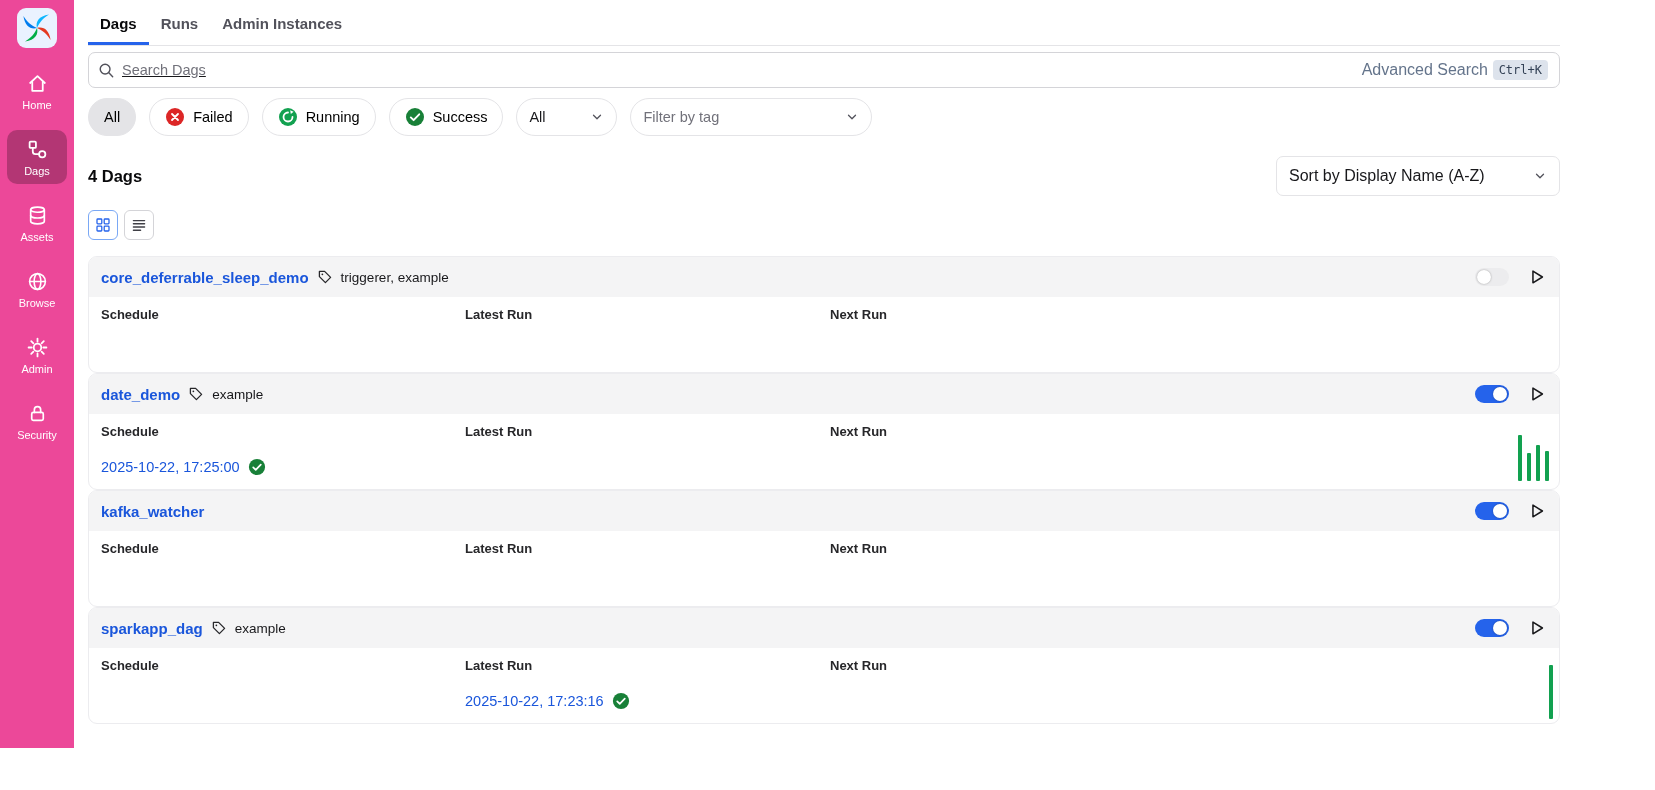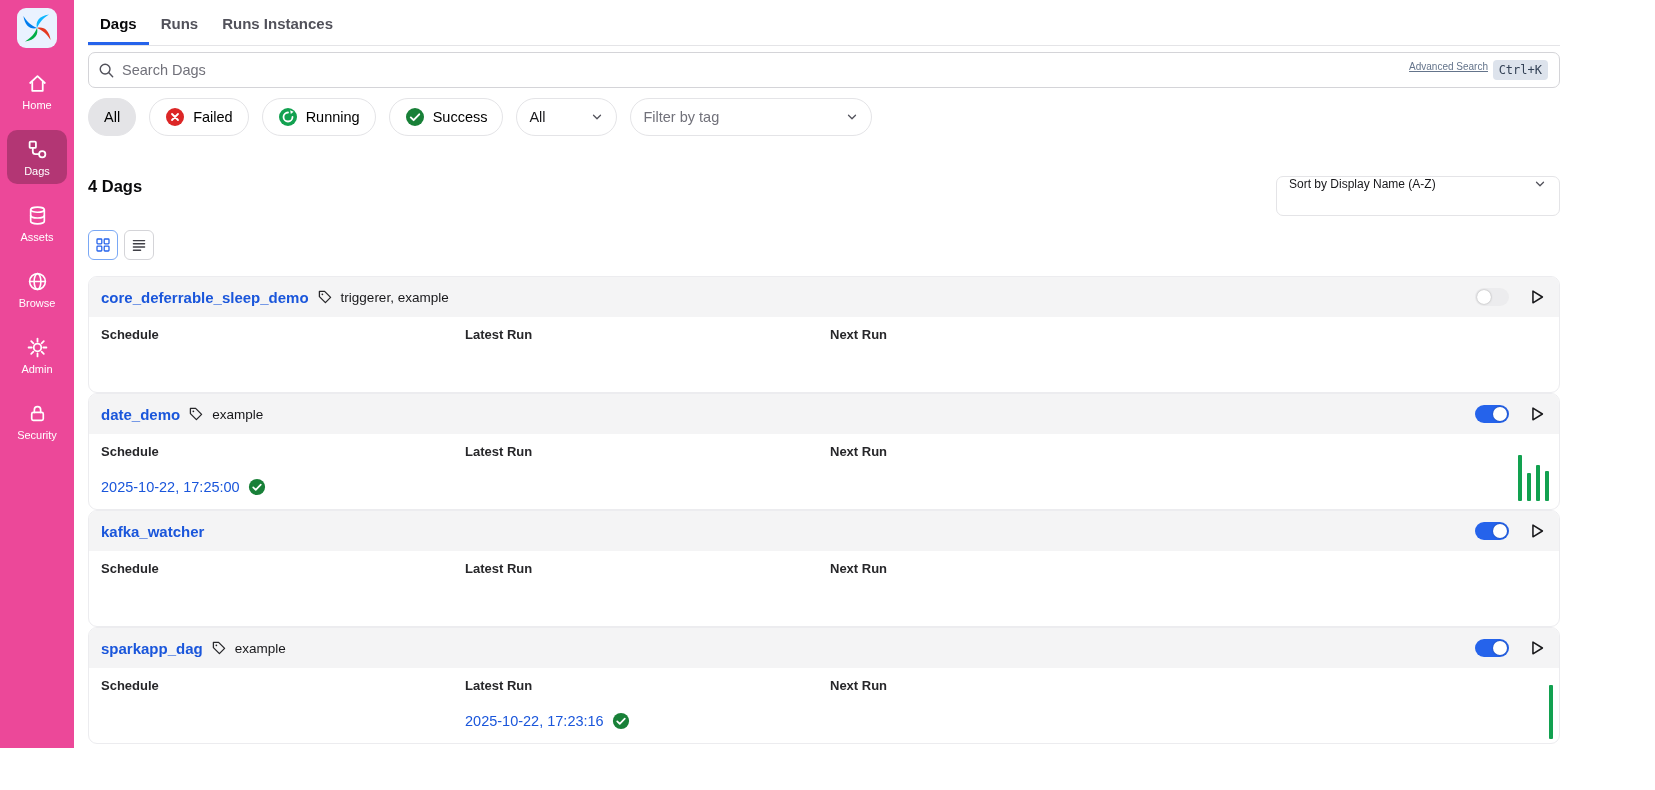--- a/index.html
+++ b/index.html
@@ -21,44 +21,44 @@
   
   .main { flex:1; padding-left:14px; }
   .content { width:1472px; }
 
   .tabs { display:flex; border-bottom:1px solid #e4e4e7; }
   .tab { padding:15px 12px 13px; font-size:15px; font-weight:700; color:#52525b; cursor:pointer; }
   .tab.active { color:#09090b; box-shadow: inset 0 -3px 0 #2563eb; }
 
   .search-row { position:relative; margin-top:6px; }
   .search-input { width:100%; height:36px; border:1px solid #d4d4d8; border-radius:7px;
-    padding:0 86px 0 33px; font-size:14.5px; font-family:inherit; color:#18181b; outline:none; }
+    padding:0 86px 0 33px; font-size:14.5px; font-family:inherit; color:#18181b; outline:none;text-decoration:underline; }
   .search-input::placeholder { color:#71717a; }
   .search-icon { position:absolute; left:10px; top:10px; width:16px; height:16px; color:#52525b; }
-  .advanced-link { position:absolute; right:72px; top:9px; font-size:10px; color:#64748b; cursor:pointer;text-decoration:underline; }
+  .advanced-link { position:absolute; right:72px; top:9px; font-size:16px; color:#64748b; cursor:pointer; }
   .kbd { position:absolute; right:12px; top:8px; background:#dde3ec; color:#334155;
     border-radius:4px; padding:3px 6px; font-size:12px; font-family:"DejaVu Sans Mono", monospace; }
 
   .filter-row { margin-top:10px; display:flex; align-items:center; gap:13px; }
   .chip { height:38px; display:flex; align-items:center; gap:8px; padding:0 15px;
     border-radius:19px; border:1px solid #e4e4e7; background:#fff; font-size:14.5px; cursor:pointer; }
   .chip.active { background:#e4e4e7; border-color:#e4e4e7; }
   .chip svg { width:20px; height:20px; }
   .select { height:38px; border:1px solid #e4e4e7; border-radius:19px; background:#fff;
     display:flex; align-items:center; justify-content:space-between; padding:0 12px;
     font-size:14.5px; cursor:pointer; }
   .select .chev { width:14px; height:14px; color:#52525b; flex-shrink:0; }
   .select-paused { width:101px; }
   .select-tag { width:242px; color:#71717a; }
 
   .count-row { margin-top:20px; display:flex; align-items:center; justify-content:space-between; }
   .dag-count { font-size:16.5px; font-weight:700; color:#09090b; }
   .select-sort { width:284px; height:40px; border-radius:7px; border:1px solid #e4e4e7;
-    background:#fff; display:flex; align-items:flex-start; justify-content:space-between;
-    padding:0 12px; font-size:12px; cursor:pointer;margin-top:20px; }
+    background:#fff; display:flex; align-items:center; justify-content:space-between;
+    padding:0 12px; font-size:16px; cursor:pointer; }
 
   .view-row { margin-top:14px; display:flex; gap:6px; }
   .view-btn { width:30px; height:30px; border:1px solid #d4d4d8; border-radius:6px;
     background:#fff; display:grid; place-items:center; color:#3f3f46; cursor:pointer; }
   .view-btn.active { border-color:#7aa8f5; color:#2563eb; }
   .view-btn svg { width:16px; height:16px; }
 
   .cards { margin-top:16px; display:flex; flex-direction:column; gap:0; }
   .card { border:1px solid #ececef; border-radius:9px; background:#fff; }
   .card-header { height:40px; background:#f4f4f5; border-radius:8px 8px 0 0;
@@ -153,21 +153,21 @@
       <span class="nav-label">Security</span>
     </div>
   </nav>
 
   <main class="main">
     <div class="content">
 
       <div class="tabs">
         <div class="tab active">Dags</div>
         <div class="tab">Runs</div>
-        <div class="tab">Runs Instances</div>
+        <div class="tab">Admin Instances</div>
       </div>
 
       <div class="search-row">
         <svg class="search-icon" viewBox="0 0 18 18" fill="none" stroke="currentColor" stroke-width="1.6" stroke-linecap="round">
           <circle cx="8" cy="8" r="5.5"></circle>
             <path d="m12.2 12.2 4.3 4.3"></path>
         </svg>
         <input class="search-input" type="text" placeholder="Search Dags" style="">
         <span class="advanced-link">Advanced Search</span>
         <span class="kbd">Ctrl+K</span>

